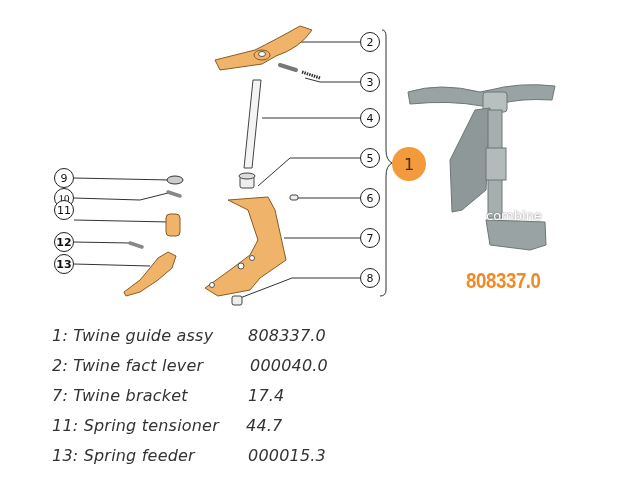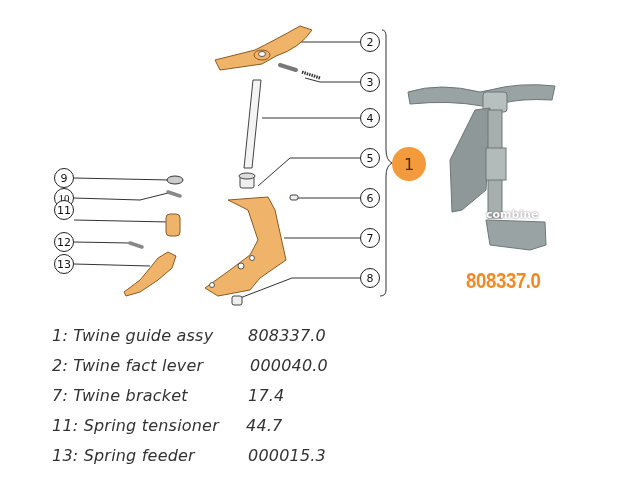--- a/index.html
+++ b/index.html
@@ -8,21 +8,21 @@
   svg.diagram { position:absolute; left:0; top:0; }
   .callout { position:absolute; width:20px; height:20px; border:1.2px solid #222; border-radius:50%;
              background:#fff; box-sizing:border-box; display:flex; align-items:center; justify-content:center;
              font-size:11px; color:#111; }
   .badge { position:absolute; left:392px; top:147px; width:34px; height:34px; border-radius:50%;
            background:#f39a3c; color:#4a2a08; display:flex; align-items:center; justify-content:center;
            font-size:16px; }
   .part-number { position:absolute; left:466px; top:268px; font-family:"Liberation Sans", sans-serif;
                  font-weight:bold; font-size:22px; color:#f08a24; letter-spacing:-0.5px;
                  transform:scaleX(0.85); transform-origin:left; }
-  .watermark { position:absolute; left:486px; top:208px; font-size:11px; font-weight:bold; color:#fff;
+  .watermark { position:absolute; left:486px; top:208px; font-size:13px; font-weight:normal; color:#fff;
                text-shadow:0 0 2px #666; }
   .parts-list { position:absolute; left:52px; top:326px; }
   .row { position:relative; height:30px; font-family:"DejaVu Sans", sans-serif; font-size:16px;
          color:#333; font-style:italic; letter-spacing:0.2px; }
   .row .lbl { position:absolute; left:0; top:0; white-space:nowrap; }
   .row .num { position:absolute; top:0; white-space:nowrap; }
 </style>
 </head>
 <body>
 
@@ -99,22 +99,22 @@
 <div class="callout" style="left:360px;top:32px;">2</div>
 <div class="callout" style="left:360px;top:72px;">3</div>
 <div class="callout" style="left:360px;top:108px;">4</div>
 <div class="callout" style="left:360px;top:148px;">5</div>
 <div class="callout" style="left:360px;top:188px;">6</div>
 <div class="callout" style="left:360px;top:228px;">7</div>
 <div class="callout" style="left:360px;top:268px;">8</div>
 <div class="callout" style="left:54px;top:168px;">9</div>
 <div class="callout" style="left:54px;top:188px;font-family:Liberation Serif, serif;">10</div>
 <div class="callout" style="left:54px;top:193px;margin-top:7px;">11</div>
-<div class="callout" style="left:54px;top:232px;">12</div>
-<div class="callout" style="left:54px;top:254px;">13</div>
+<div class="callout" style="left:54px;top:232px;font-weight:bold;">12</div>
+<div class="callout" style="left:54px;top:254px;font-weight:bold;">13</div>
 
 <div class="badge">1</div>
 <div class="watermark">combine</div>
 <div class="part-number">808337.0</div>
 
 <div class="parts-list">
   <div class="row">
     <span class="lbl">1: Twine guide assy</span>
     <span class="num" style="left:196px">808337.0</span>
   </div>

